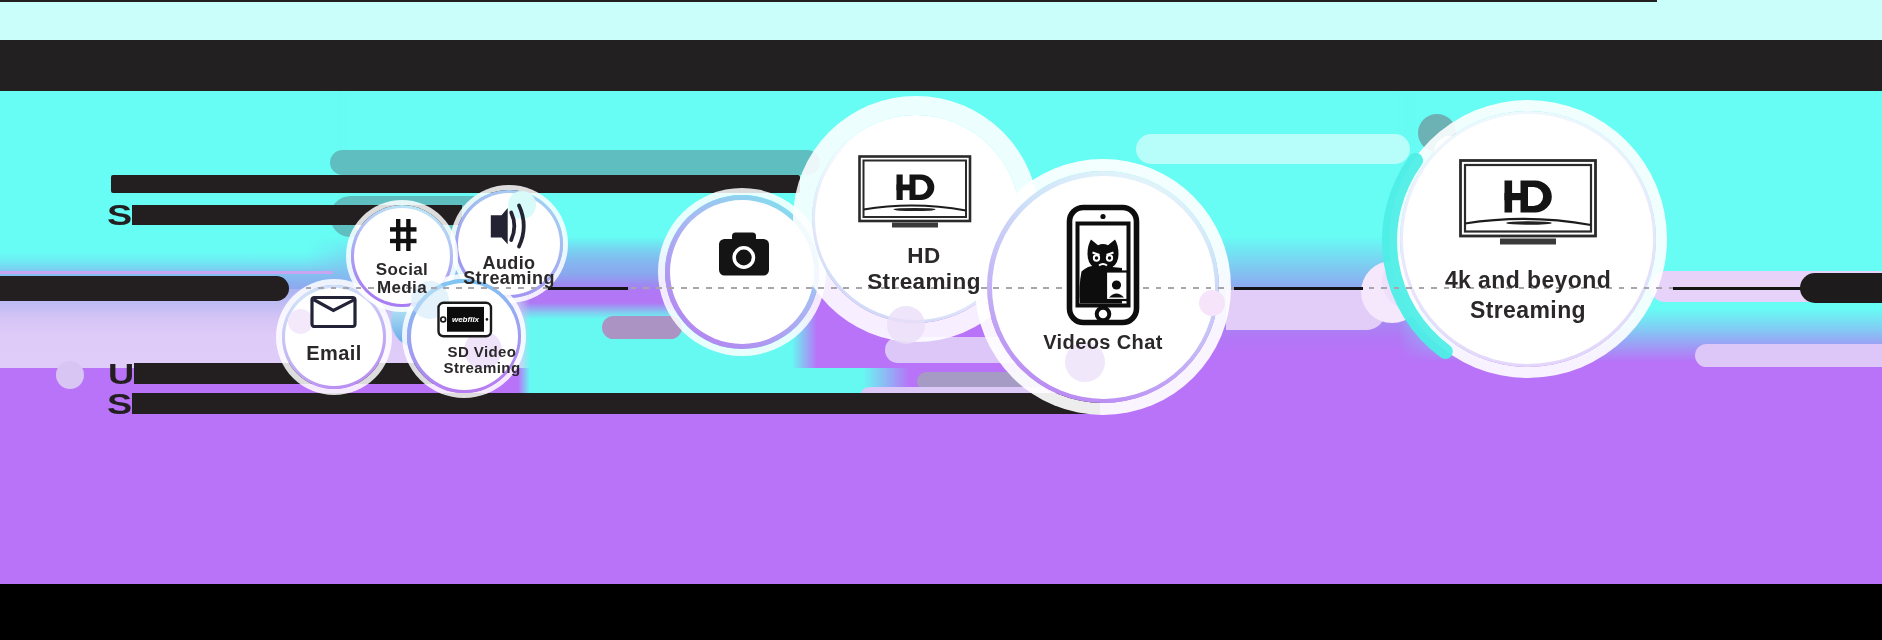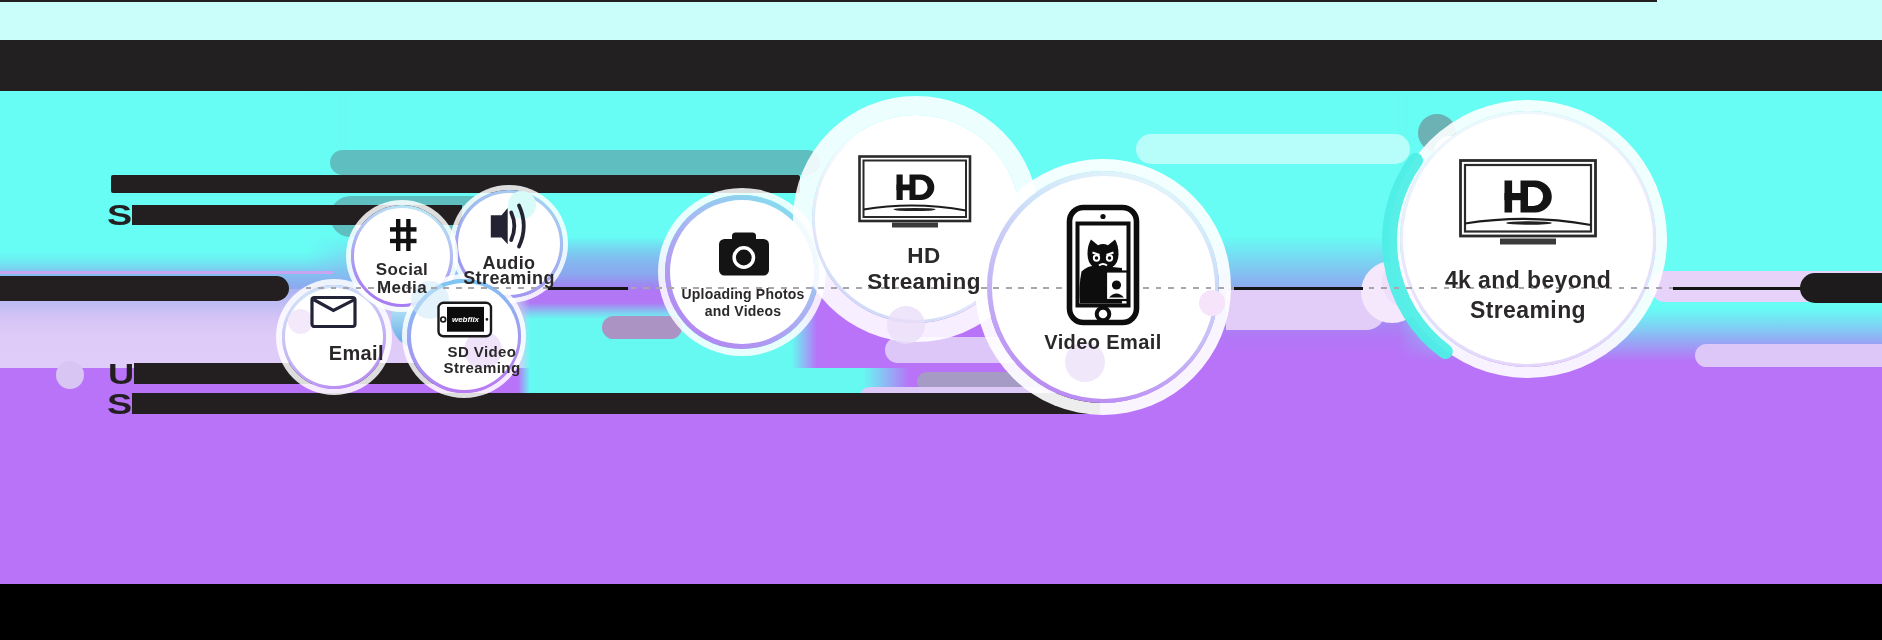--- a/index.html
+++ b/index.html
@@ -181,25 +181,24 @@
     </g>
     <g>
       <rect x="42" y="69.5" width="21.5" height="28.5" fill="#fff" stroke="#0d0d0d" stroke-width="2.2"></rect>
       <circle cx="52.5" cy="83" r="4.6" fill="#0d0d0d"></circle>
       <path d="M45 95.5 Q52.5 87.5 60 95.5 Z" fill="#0d0d0d"></path>
     </g>
   </svg>
 
   <div class="lbl" style="left:352px;top:261px;width:100px;font-size:17px;line-height:18px;">Social<br>Media</div>
   <div class="lbl" style="left:459px;top:256px;width:100px;font-size:18px;line-height:14.5px;">Audio<br>Streaming</div>
-  <div class="lbl" style="left:284px;top:343px;width:100px;font-size:20px;text-align:right;">Email</div>
+  <div class="lbl" style="left:284px;top:343px;width:100px;font-size:20px;">Email</div>
   <div class="lbl" style="left:432px;top:344px;width:100px;font-size:15px;line-height:16px;">SD Video<br>Streaming</div>
-  <div class="lbl" style="left:672px;top:286px;width:142px;font-size:14px;line-height:17px;letter-spacing:0.2px;">Uploading Photos<br>and Videos</div>
   <div class="lbl" style="left:854px;top:243px;width:140px;font-size:22.5px;line-height:26px;">HD<br>Streaming</div>
-  <div class="lbl" style="left:1033px;top:332px;width:140px;font-size:20px;">Video Email</div>
+  <div class="lbl" style="left:1033px;top:332px;width:140px;font-size:20px;">Videos Chat</div>
   <div class="lbl" style="left:1418px;top:265px;width:220px;font-size:23px;line-height:30px;">4k and beyond<br>Streaming</div>
 
   <div class="abs dashline" style="left:306px;top:287px;width:1576px;height:2px;background:repeating-linear-gradient(90deg,#a9a5ac 0 5.5px,transparent 5.5px 12.5px);"></div>
   <div class="abs solidline" style="left:548px;top:286.5px;width:80px;height:3px;background:#141414;"></div>
   <div class="abs solidline" style="left:1234px;top:286.5px;width:129px;height:3px;background:#141414;"></div>
   <div class="abs solidline" style="left:1673px;top:286.5px;width:129px;height:3px;background:#141414;"></div>
   <div class="abs solidline" style="left:1800px;top:273px;width:90px;height:30px;border-radius:15px 0 0 15px;background:#1d1b1c;"></div>
 </div>
 
 </body></html>

